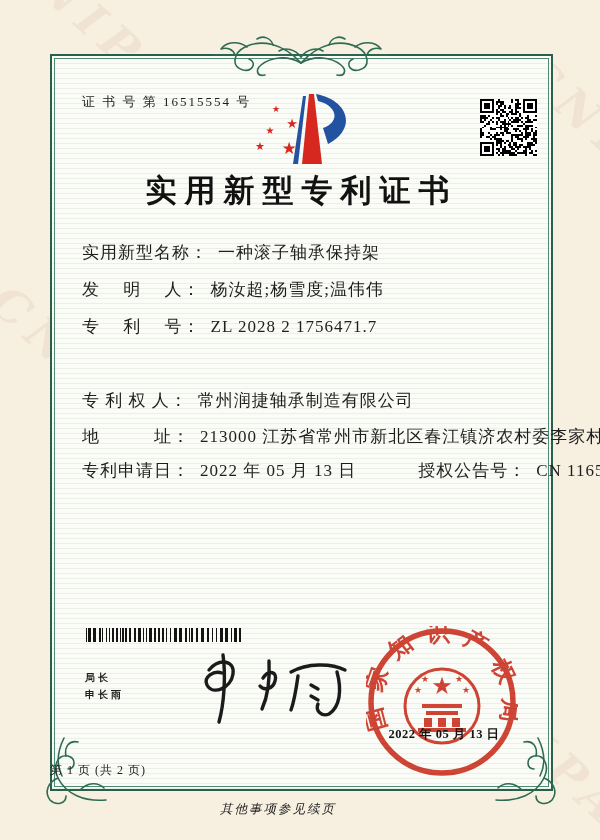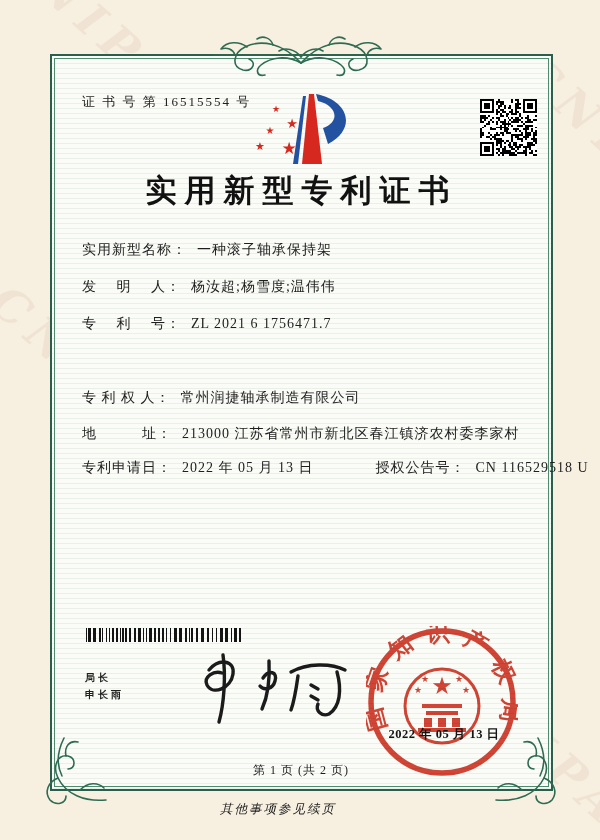--- a/index.html
+++ b/index.html
@@ -43,21 +43,21 @@
 
   .qr { position:absolute; left:480px; top:99px; width:57px; height:57px; background:#fff; }
   .qr svg { width:100%; height:100%; }
 
   .title {
     position:absolute; left:50px; top:170px; width:503px;
     text-align:center; font-size:31px; font-weight:bold;
     letter-spacing:8px; color:#111;
   }
 
-  .field { position:absolute; left:82px; font-size:14px; white-space:nowrap; }
+  .field { position:absolute; left:82px; font-size:17px; white-space:nowrap; }
   .field .lb { letter-spacing:1px; }
   .field .val { margin-left:10px; letter-spacing:1px; }
   .field .lb2 { margin-left:62px; letter-spacing:1px; }
 
   .paras {
     position:absolute; left:80px; top:486px; width:444px;
     font-size:12.6px; line-height:22px; text-align:justify;
     font-style:italic; color:#26221f;
   }
   .paras p { text-indent:2em; }
@@ -68,21 +68,21 @@
   .director div + div { margin-top:3px;text-align:center; }
 
   .signature { position:absolute; left:183px; top:650px; width:172px; height:78px; }
 
   .seal { position:absolute; left:366px; top:626px; width:152px; height:152px; mix-blend-mode:multiply; }
   .seal-date {
     position:absolute; left:370px; top:726px; width:148px; text-align:center;
     font-size:12.5px; font-weight:bold; color:#141414; letter-spacing:0.5px;
   }
 
-  .page-info { position:absolute; left:50px; top:762px; width:502px; text-align:center; font-size:12px; letter-spacing:1px; }
+  .page-info { position:absolute; left:50px; top:762px; width:502px; text-align:left; font-size:12px; letter-spacing:1px; }
   .cont-note { position:absolute; left:0; top:801px; width:556px; text-align:center; font-size:12.5px; font-style:italic; letter-spacing:2px; }
 </style>
 </head>
 <body>
 
 <div class="page">
 
   <div class="wm" style="left:-18px; top:-8px;">CNIPA</div>
   <div class="wm" style="left:500px; top:110px;">CNIPA</div>
   <div class="wm" style="left:360px; top:240px;">CNIPA</div>
@@ -474,21 +474,21 @@
 
   <div class="title">实用新型专利证书</div>
 
   <div class="field" style="top:241px;">
     <span class="lb">实用新型名称：</span><span class="val">一种滚子轴承保持架</span>
   </div>
   <div class="field" style="top:278px;">
     <span class="lb">发　 明　 人：</span><span class="val">杨汝超;杨雪度;温伟伟</span>
   </div>
   <div class="field" style="top:315px;">
-    <span class="lb">专　 利　 号：</span><span class="val">ZL 2021 6 1756471.7</span>
+    <span class="lb">专　 利　 号：</span><span class="val">ZL 2028 2 1756471.7</span>
   </div>
   <div class="field" style="top:389px;">
     <span class="lb">专 利 权 人：</span><span class="val">常州润捷轴承制造有限公司</span>
   </div>
   <div class="field" style="top:425px;">
     <span class="lb">地　　　址：</span><span class="val">213000 江苏省常州市新北区春江镇济农村委李家村</span>
   </div>
   <div class="field" style="top:459px;">
     <span class="lb">专利申请日：</span><span class="val">2022 年 05 月 13 日</span><span class="lb2">授权公告号：</span><span class="val">CN 116529518 U</span>
   </div>

